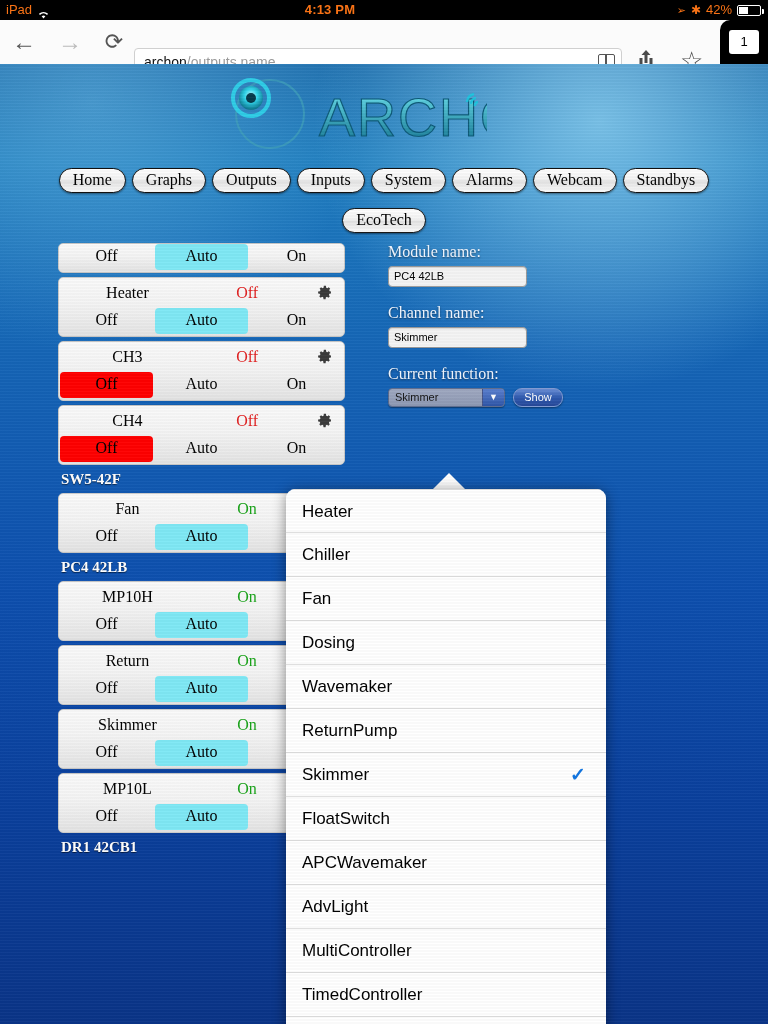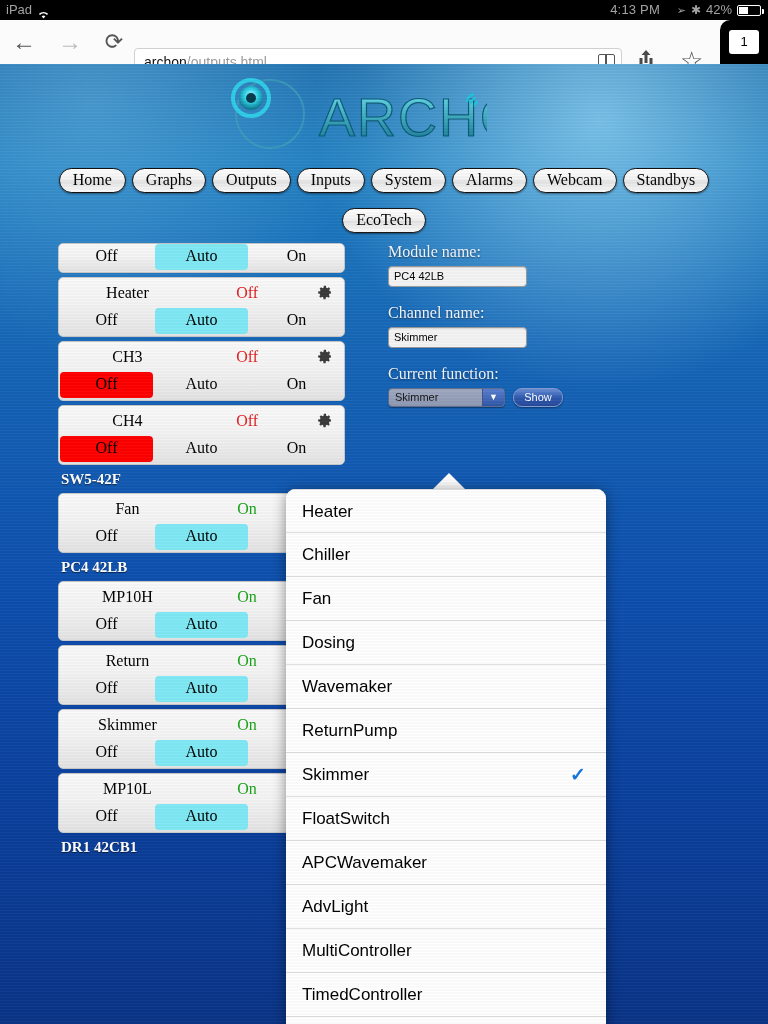--- a/index.html
+++ b/index.html
@@ -6,24 +6,24 @@
   html,body { width:768px; height:1024px; overflow:hidden; }
   body {
     font-family: "Liberation Sans", sans-serif;
     background:#000;
     position:relative;
   }
 
   
   .status-bar{
     position:absolute; top:0; left:0; width:768px; height:20px;
-    background:#000; color:#a3a3a3; font-size:13px; line-height:20px;border-radius:8px;
+    background:#000; color:#f97316; font-size:13px; line-height:20px;border-radius:8px;
   }
   .sb-left{ position:absolute; left:6px; top:0; display:flex; align-items:center; gap:5px; }
-  .sb-center{ position:absolute; left:0; width:660px; text-align:right; font-weight:normal; letter-spacing:.2px;}
+  .sb-center{ position:absolute; left:0; width:660px; text-align:center; font-weight:bold; letter-spacing:.2px;}
   .sb-right{ position:absolute; right:7px; top:0; display:flex; align-items:center; gap:5px; }
   .wifi-ico{ display:inline-block; width:13px; height:11px; position:relative; top:1px;}
   .bt-ico{ font-size:12px; }
   .loc-ico{ font-size:11px; }
   .batt{ position:relative; width:24px; height:11px; border:1px solid #fff; border-radius:2px; display:inline-block; }
   .batt:after{ content:""; position:absolute; right:-4px; top:3px; width:2px; height:5px; background:#fff; border-radius:0 1px 1px 0;}
   .batt i{ position:absolute; left:1px; top:1px; bottom:1px; width:9px; background:#fff; display:block;}
 
   
   .browser-bar{
@@ -197,21 +197,21 @@
       </span>
   </div>
 </div>
 
 <div class="browser-bar">
   <div class="bb-inner"></div>
   <div class="nav-btn back-btn">←</div>
   <div class="nav-btn fwd-btn">→</div>
   <div class="nav-btn reload-btn">⟳</div>
   <div class="url-field">
-    <span class="url-host">archon</span><span class="url-path">/outputs.html</span>
+    <span class="url-host">archon</span><span class="url-path">/outputs.name</span>
     <span class="reader-ico"></span>
   </div>
   <div class="tb-ico share-ico">
     <svg width="20" height="24" viewBox="0 0 20 24">
         <path d="M10 2 L14.5 7 H11.5 V15 H8.5 V7 H5.5 Z" fill="#4a4a4a"></path>
         <path d="M3.5 10 h3 v11 h7 V10 h3 v13 h-13 z" fill="#4a4a4a"></path>
       </svg>
   </div>
   <div class="tb-ico star-ico">☆</div>
 </div>

